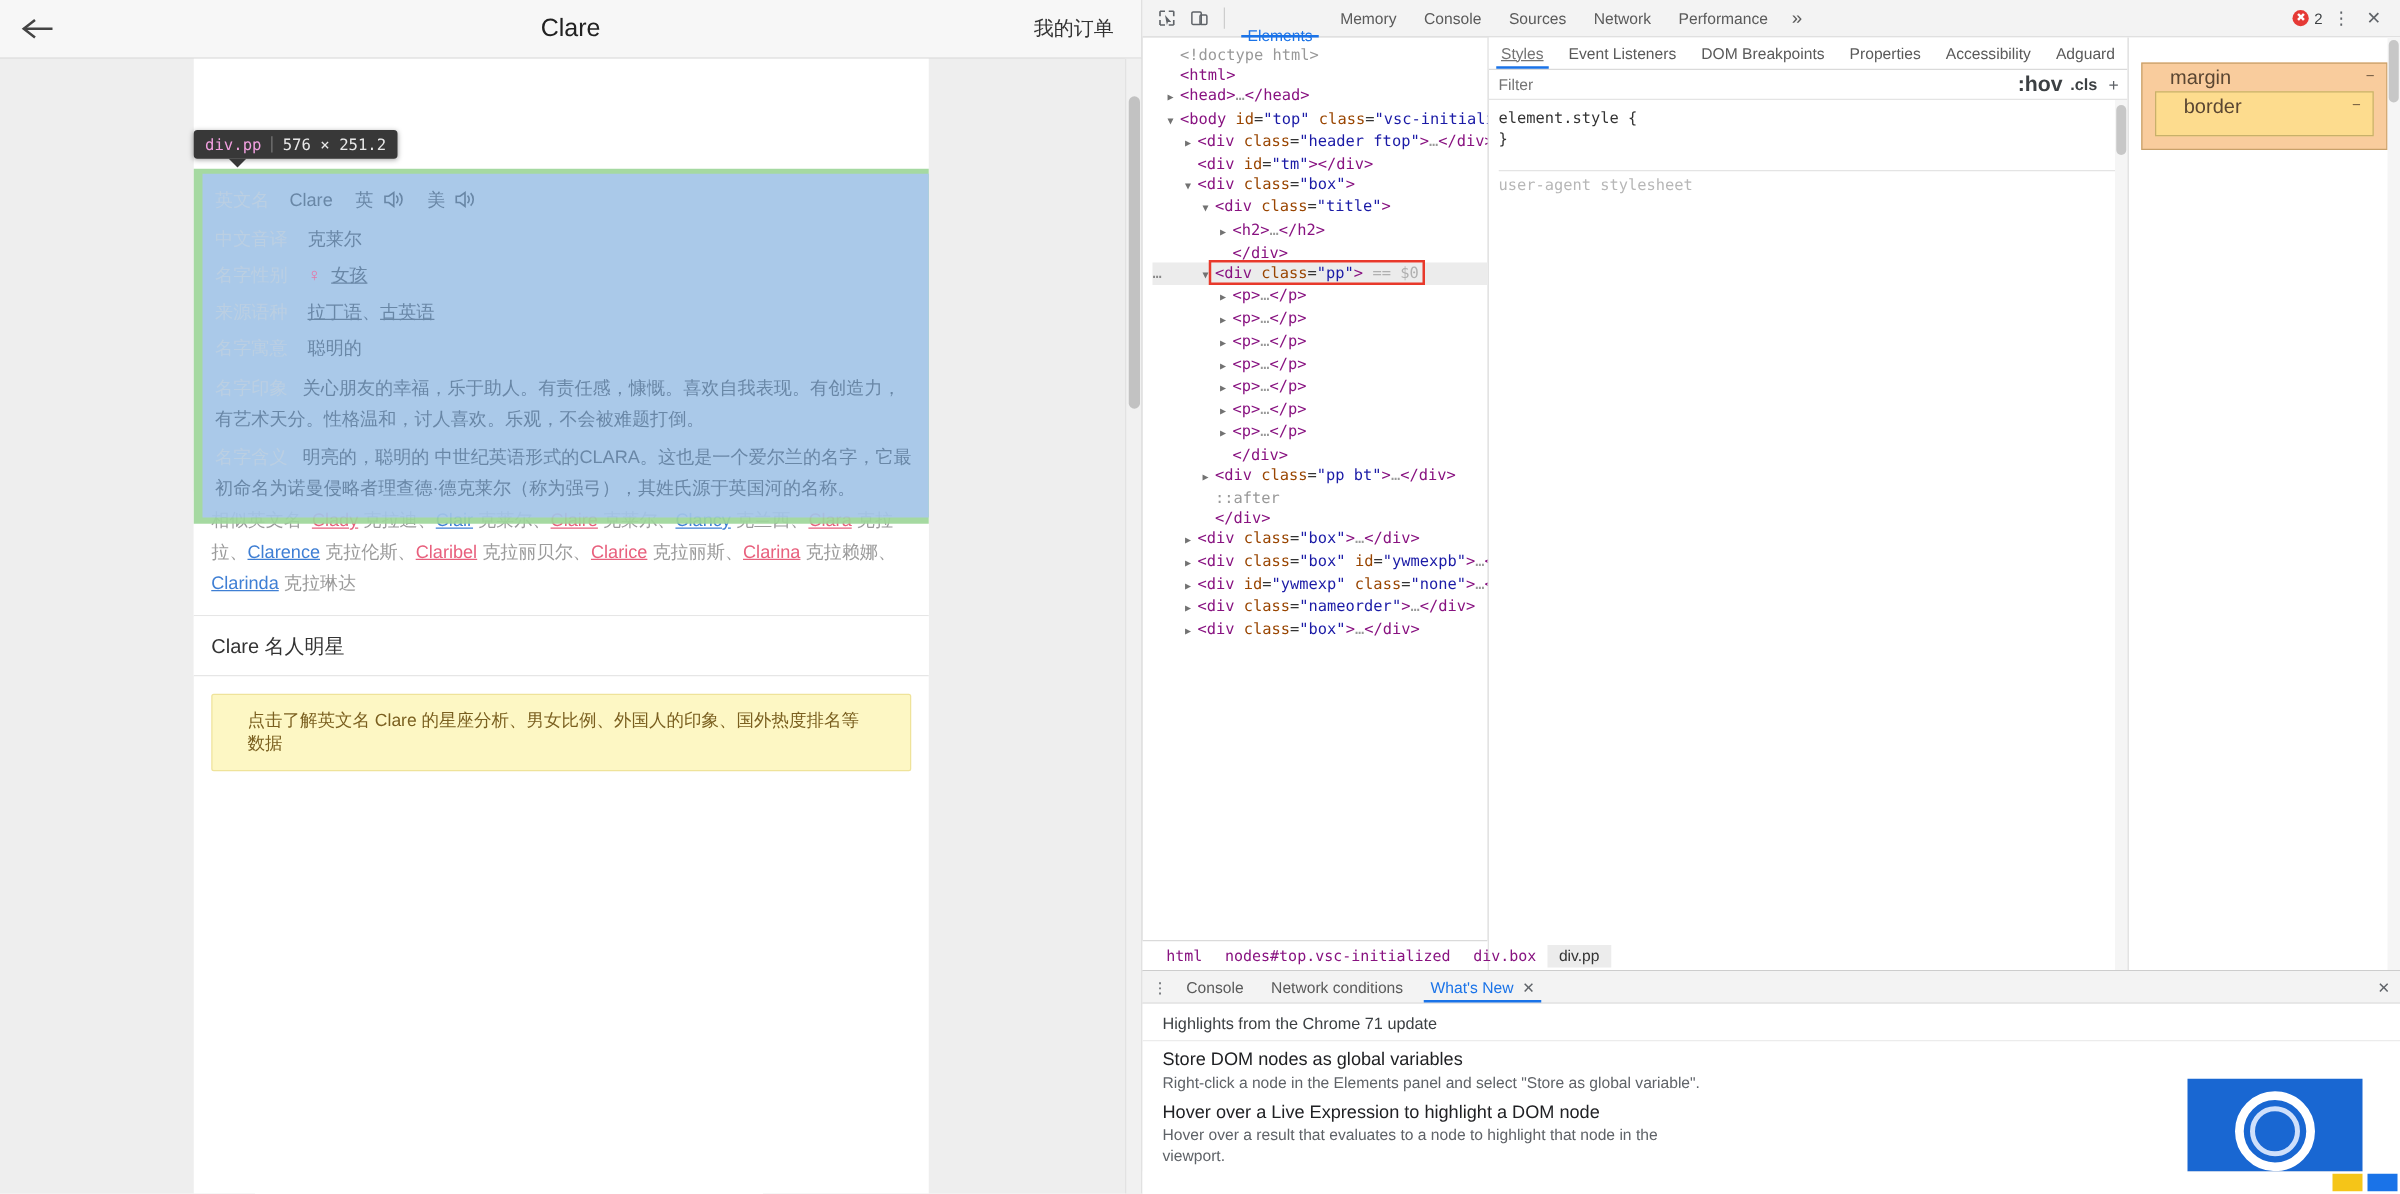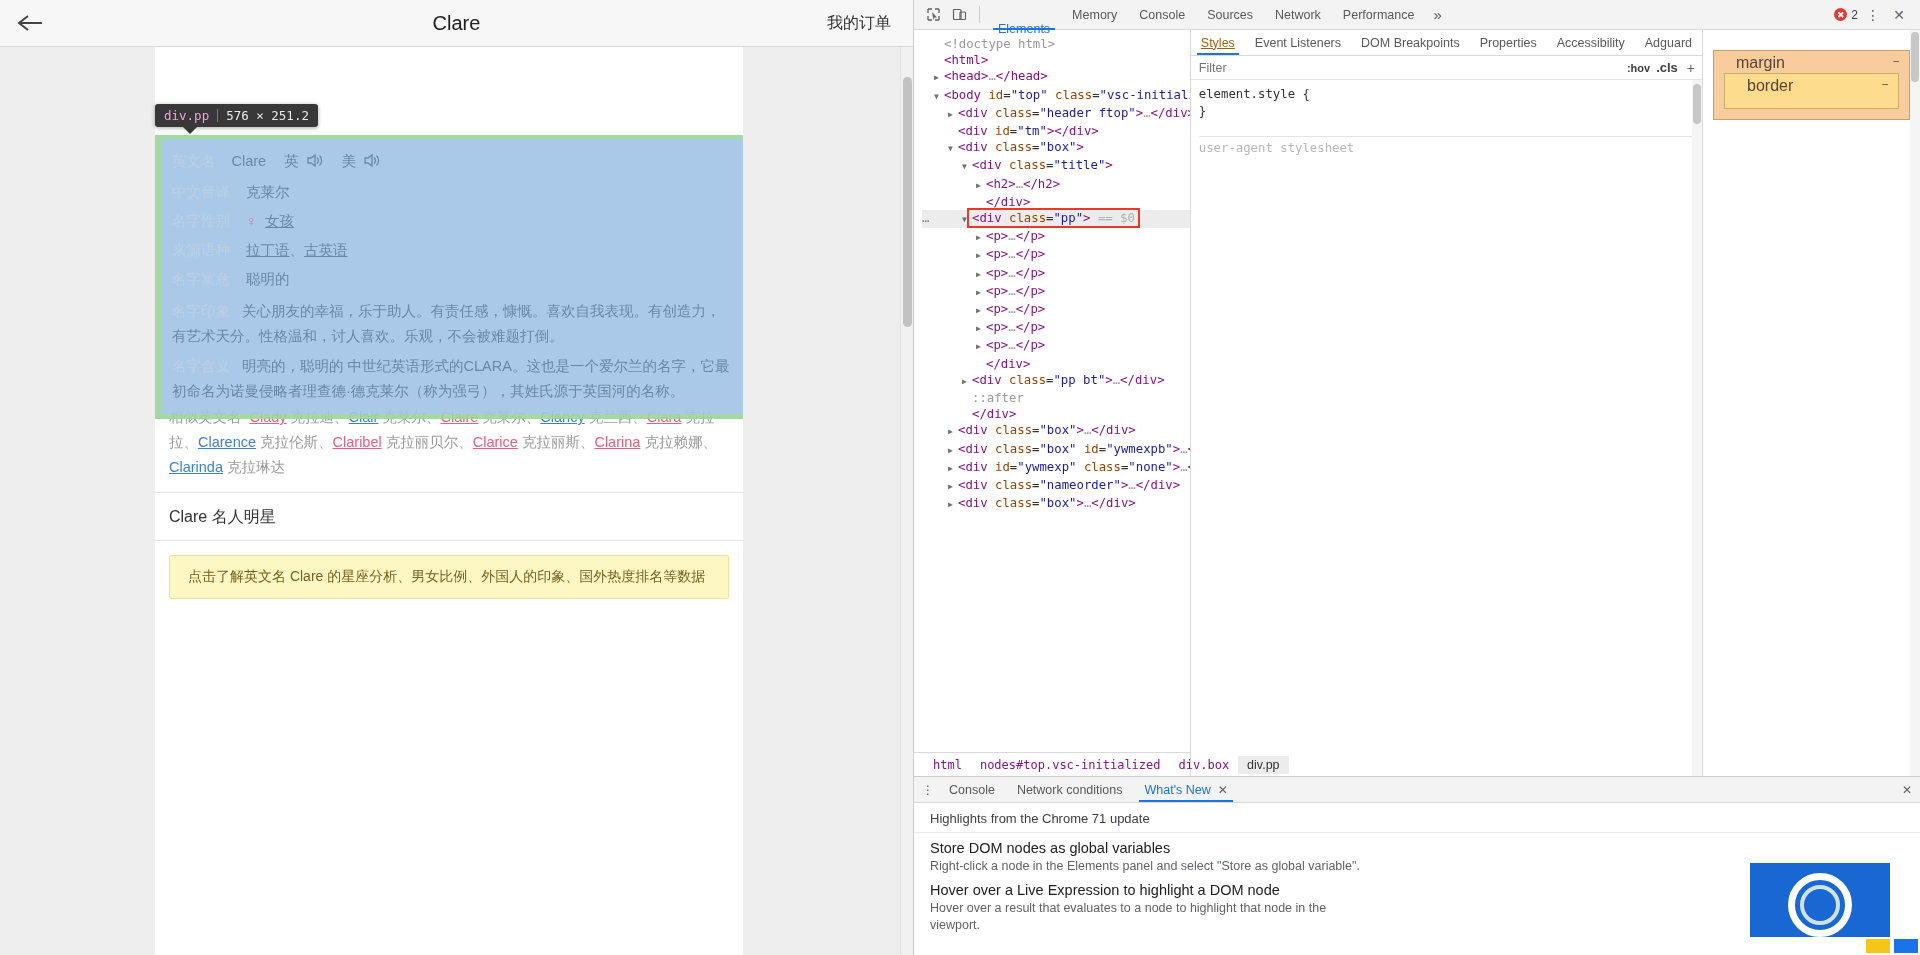--- a/index.html
+++ b/index.html
@@ -91,21 +91,21 @@
   .star-photo .face{position:absolute;left:40px;top:30px;width:54px;height:66px;border-radius:50% 50% 46% 46%;
      background:#f0cdb3;}
   .star-photo .eye{position:absolute;width:8px;height:4px;border-radius:50%;background:#3d2b1f;top:52px;}
   .star-photo .eye.l{left:50px;} .star-photo .eye.r{left:76px;}
   .star-photo .lips{position:absolute;left:60px;top:76px;width:14px;height:5px;border-radius:50%;background:#b9636a;}
   .star-photo .body{position:absolute;left:24px;bottom:0;width:86px;height:36px;border-radius:40% 40% 0 0;background:#120d0b;}
   .star-name { margin-top:9px; font-size:14.5px; color:#333; }
 
   .notice {
     margin:14px; background:#fdf7c4; border:1px solid #efe39a;
-    padding:12px 18px; font-size:14px; color:#7a5f1f; border-radius:2px;
+    padding:12px 28px; font-size:14px; color:#7a5f1f; border-radius:2px;
   }
   .banner { margin:0 14px; height:auto; position:relative; overflow:hidden; }
   .banner-img{
     height:78px; position:relative;
     background:linear-gradient(90deg,#6e4b3c 0%,#8a6146 9%,#c2555a 20%,#d4b9a8 33%,#6fb6c6 47%,#cfd5d8 61%,#7f5d8c 75%,#c2726a 88%,#5d4334 100%);
   }
   .banner-img:before{
     content:"";position:absolute;left:0;top:0;right:0;height:26px;
     background:repeating-linear-gradient(90deg,#4c3526 0 7px,#6d4b33 7px 13px,#8d6b4a 13px 19px,#3c2a1e 19px 26px);
     opacity:.85;
@@ -170,25 +170,25 @@
   .crumb.active{ background:#ececec; color:#333;
     font-family:"Liberation Sans",sans-serif; font-size:12.5px;}
   .crumb.plain{ color:#881280; }
 
   .styles-pane{ flex:0 0 212px; display:flex; flex-direction:column; }
   .sp-tabs{
     height:26px; display:flex; align-items:stretch; border-bottom:1px solid #dadada; background:#fff;
   }
   .sp-tab{ padding:0 10px; display:flex;align-items:center;font-size:12.5px;color:#5a5a5a;cursor:pointer;
            position:relative; white-space:nowrap;}
-  .sp-tab.active{ color:#a16207;text-decoration:underline; }
+  .sp-tab.active{ color:#737373;text-decoration:underline; }
   .sp-tab.active:after{content:"";position:absolute;left:6px;right:6px;bottom:0;height:2px;background:#1a73e8;}
   .filter-row{ height:24px; display:flex; align-items:center; border-bottom:1px solid #e4e4e4; padding:0 4px; gap:6px;}
   .filter-input{ flex:1; border:none; outline:none; font-size:12.5px; color:#999; background:transparent; padding-left:4px;}
-  .hov{ font-weight:bold; font-size:11px; color:#3c4043; cursor:pointer; }
+  .hov{ font-weight:bold; font-size:17px; color:#3c4043; cursor:pointer; }
   .cls{ font-weight:bold; font-size:13px; color:#3c4043; cursor:pointer; }
   .plusbtn{ color:#5f6368; font-size:14px; cursor:pointer; padding:0 3px;}
   .style-body{ flex:1; position:relative; overflow:hidden;
     font-family:"DejaVu Sans Mono","Liberation Mono",monospace; font-size:12.3px; line-height:17px; padding:6px 8px; color:#333;}
   .style-body .ghost{ color:#b7b7b7; }
 
   
   .metrics-pane{ flex:0 0 218px; border-left:1px solid #dadada; position:relative; padding:20px 10px; background:#fff;}
   .box-model{ border:1px solid #c8a06a; background:#f9cc9d; padding:10px; position:relative;}
   .bm-label{ font-size:16px; color:#5a4632; position:absolute; left:22px; top:3px;

